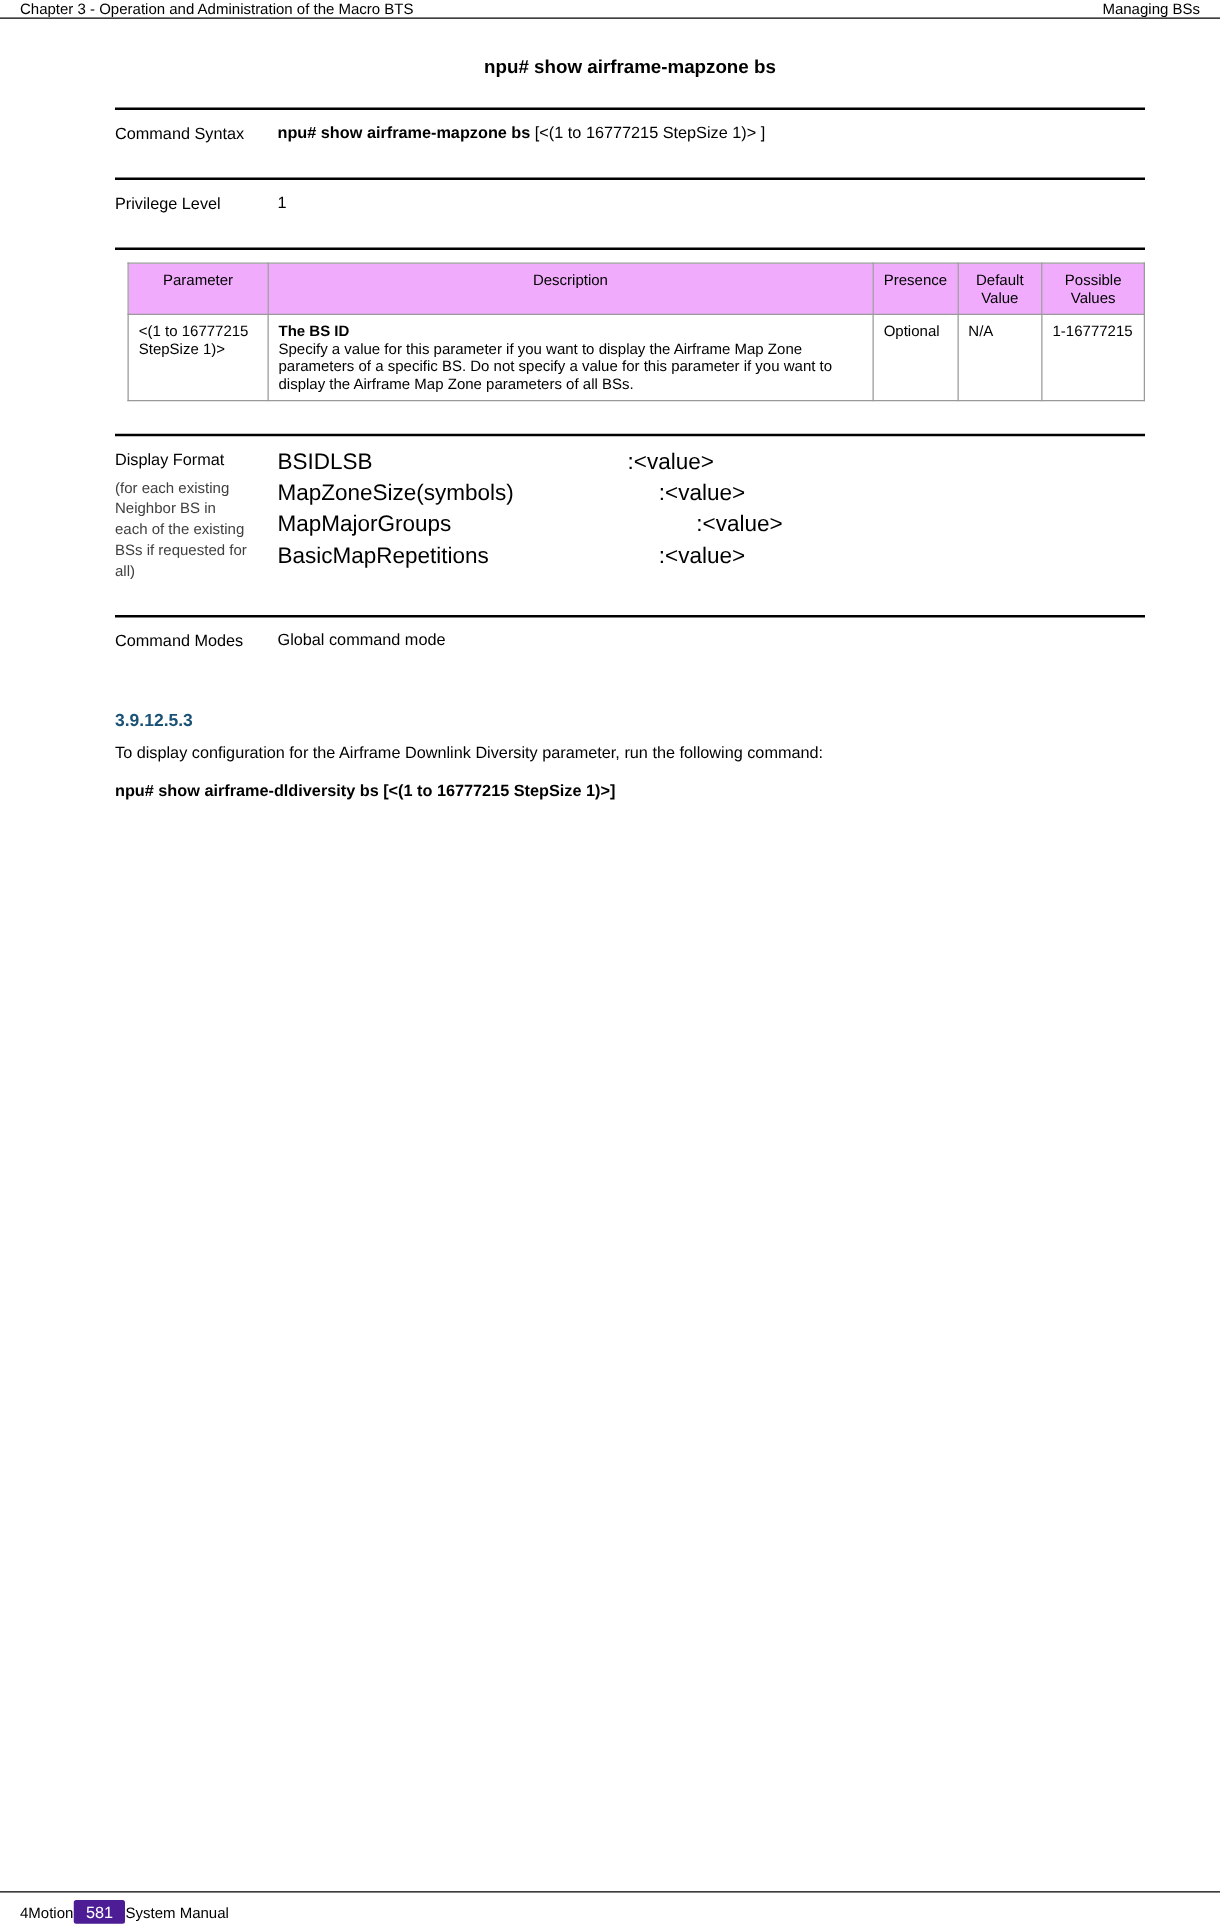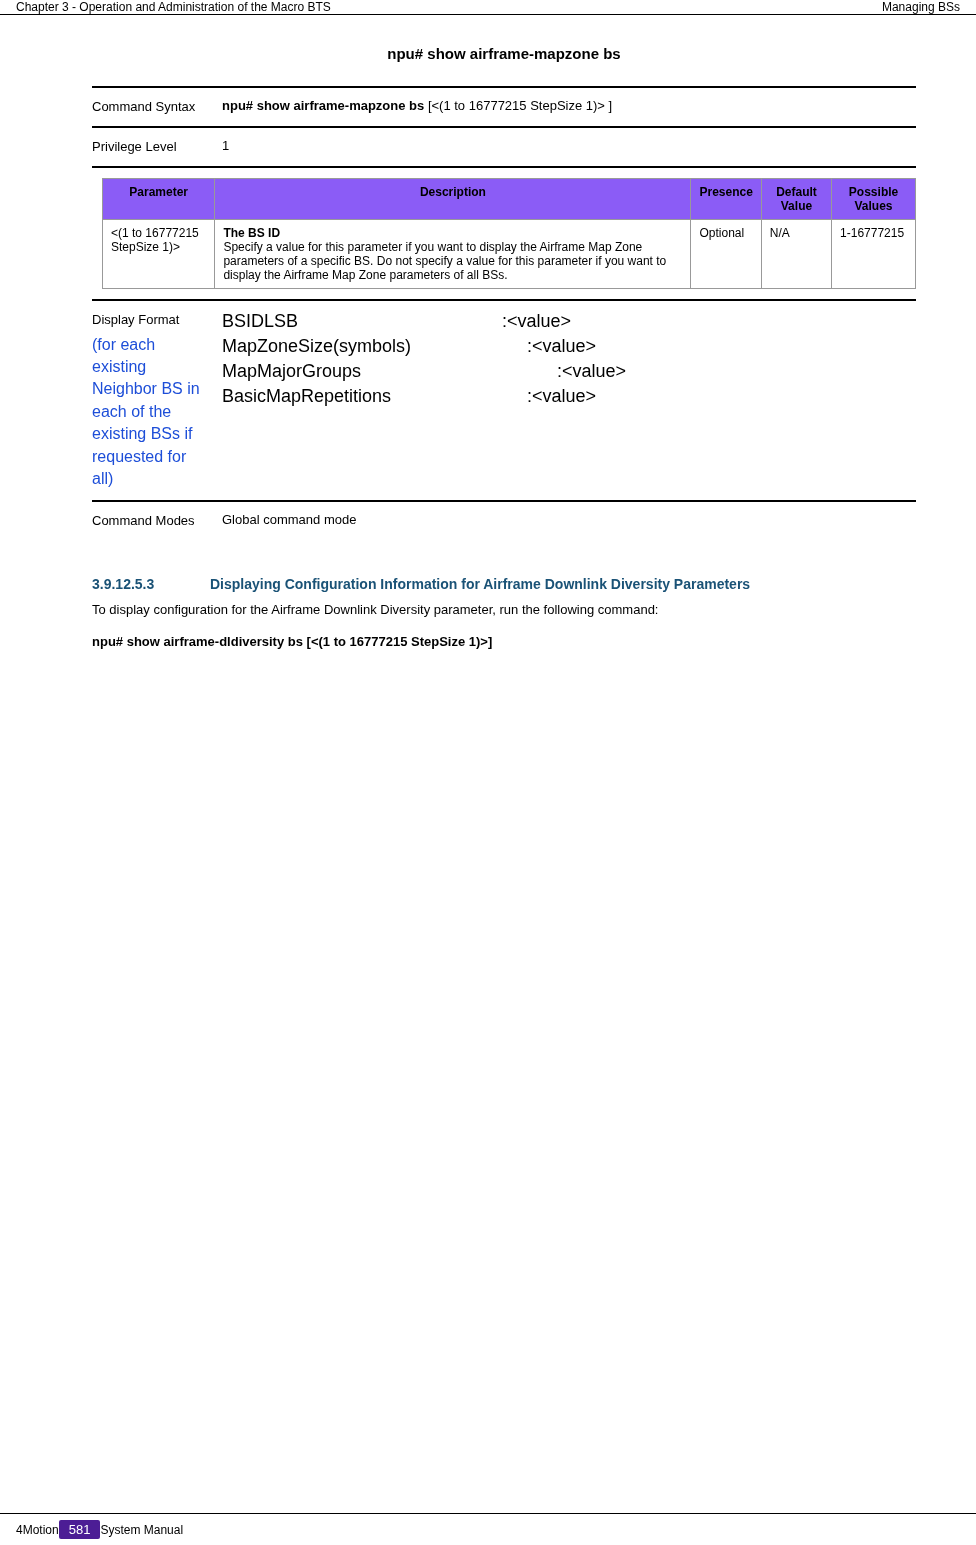--- a/index.html
+++ b/index.html
@@ -33,21 +33,21 @@
       text-align: center;
       font-weight: bold;
       font-size: 15px;
       margin-bottom: 24px;
       margin-top: 10px;
     }
 
     
     .section-row {
       display: flex;
-      margin-bottom: 0;
+      margin-bottom: 16px;
       border-top: 2px solid #000;
       padding-top: 10px;
       padding-bottom: 10px;
     }
     .section-label {
       width: 120px;
       min-width: 120px;
       font-size: 13px;
       padding-right: 10px;
       line-height: 1.4;
@@ -62,41 +62,41 @@
       width: 100%;
       border-collapse: collapse;
       font-size: 12px;
     }
     .param-table th, .param-table td {
       border: 1px solid #999;
       padding: 6px 8px;
       vertical-align: top;
     }
     .param-table th {
-      background: #8b5cf6;
-      font-weight: bold;
+      background: #f0abfc;
+      font-weight: normal;
     }
 
     
     .display-line {
       display: flex;
       margin-bottom: 4px;
       font-size: 18px;
     }
     .display-key {
       width: 280px;
     }
     .display-val {
       flex: 1;
     }
 
     
     .section-label-sub {
-      font-size: 16px;
-      color: #1d4ed8;
+      font-size: 12px;
+      color: #404040;
       margin-top: 4px;
     }
 
     
     .section-number {
       font-size: 14px;
       font-weight: bold;
       color: #1a5276;
       margin-top: 36px;
       margin-bottom: 8px;
@@ -234,21 +234,20 @@
     <div class="section-label">
       <span>Command Modes</span>
     </div>
     <div class="section-content">
       <span>Global command mode</span>
     </div>
   </div>
 
   <div class="section-number">
     <span class="section-number-id">3.9.12.5.3</span>
-    <span class="section-heading-text">Displaying Configuration Information for Airframe Downlink Diversity Parameters</span>
   </div>
 
   <div class="section-body">To display configuration for the Airframe Downlink Diversity parameter, run the following command:</div>
 
   <div class="section-body">
     <span class="section-command bold">npu# show airframe-dldiversity bs</span><span class="bold"> [&lt;(1 to 16777215 StepSize 1)&gt;]</span>
   </div>
 
 </div>
 

